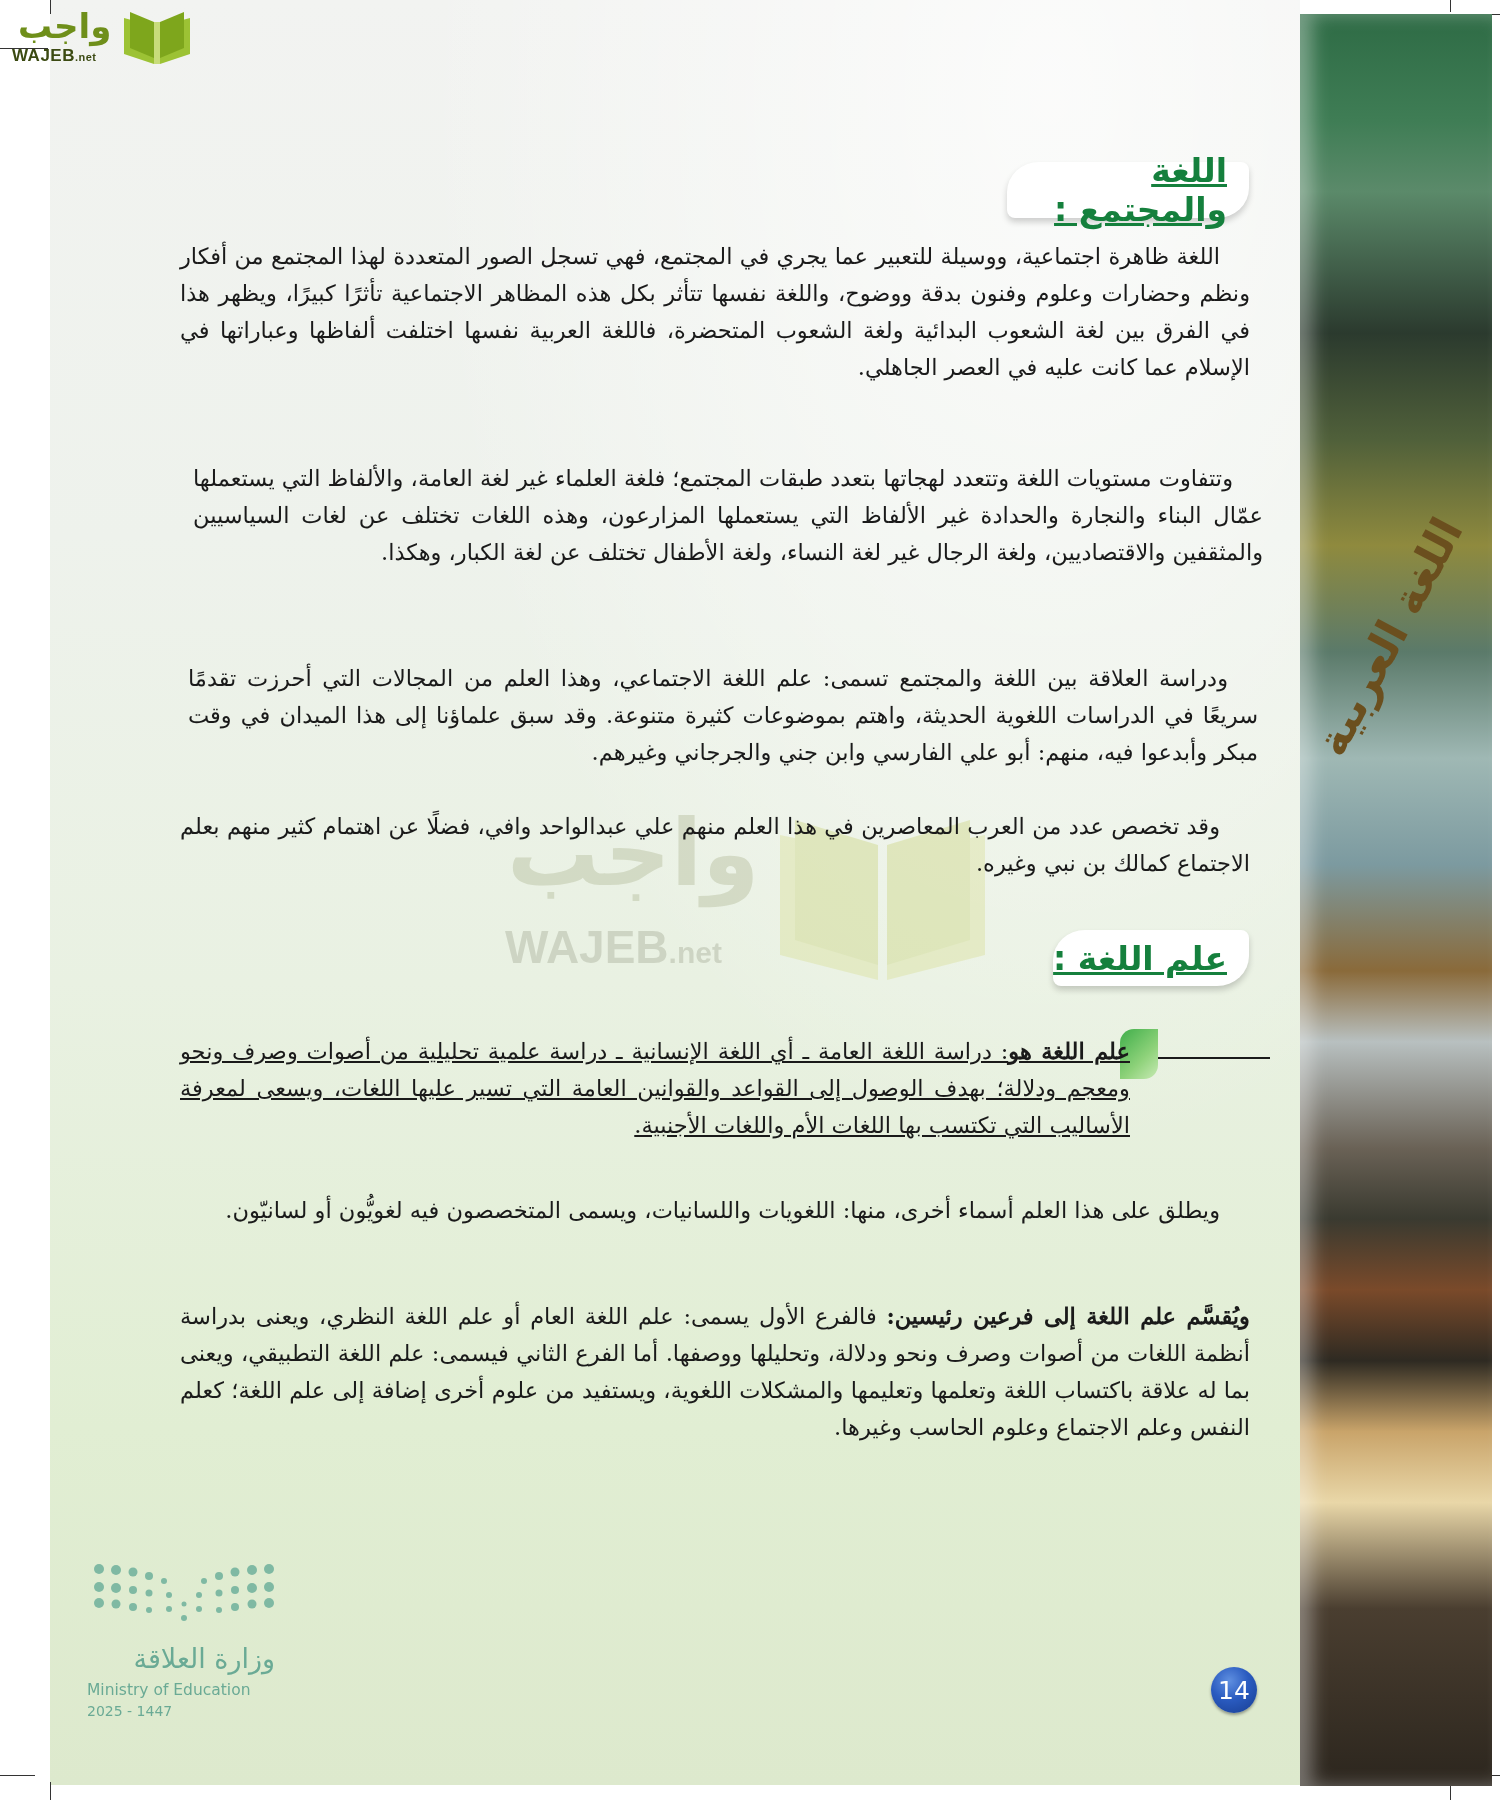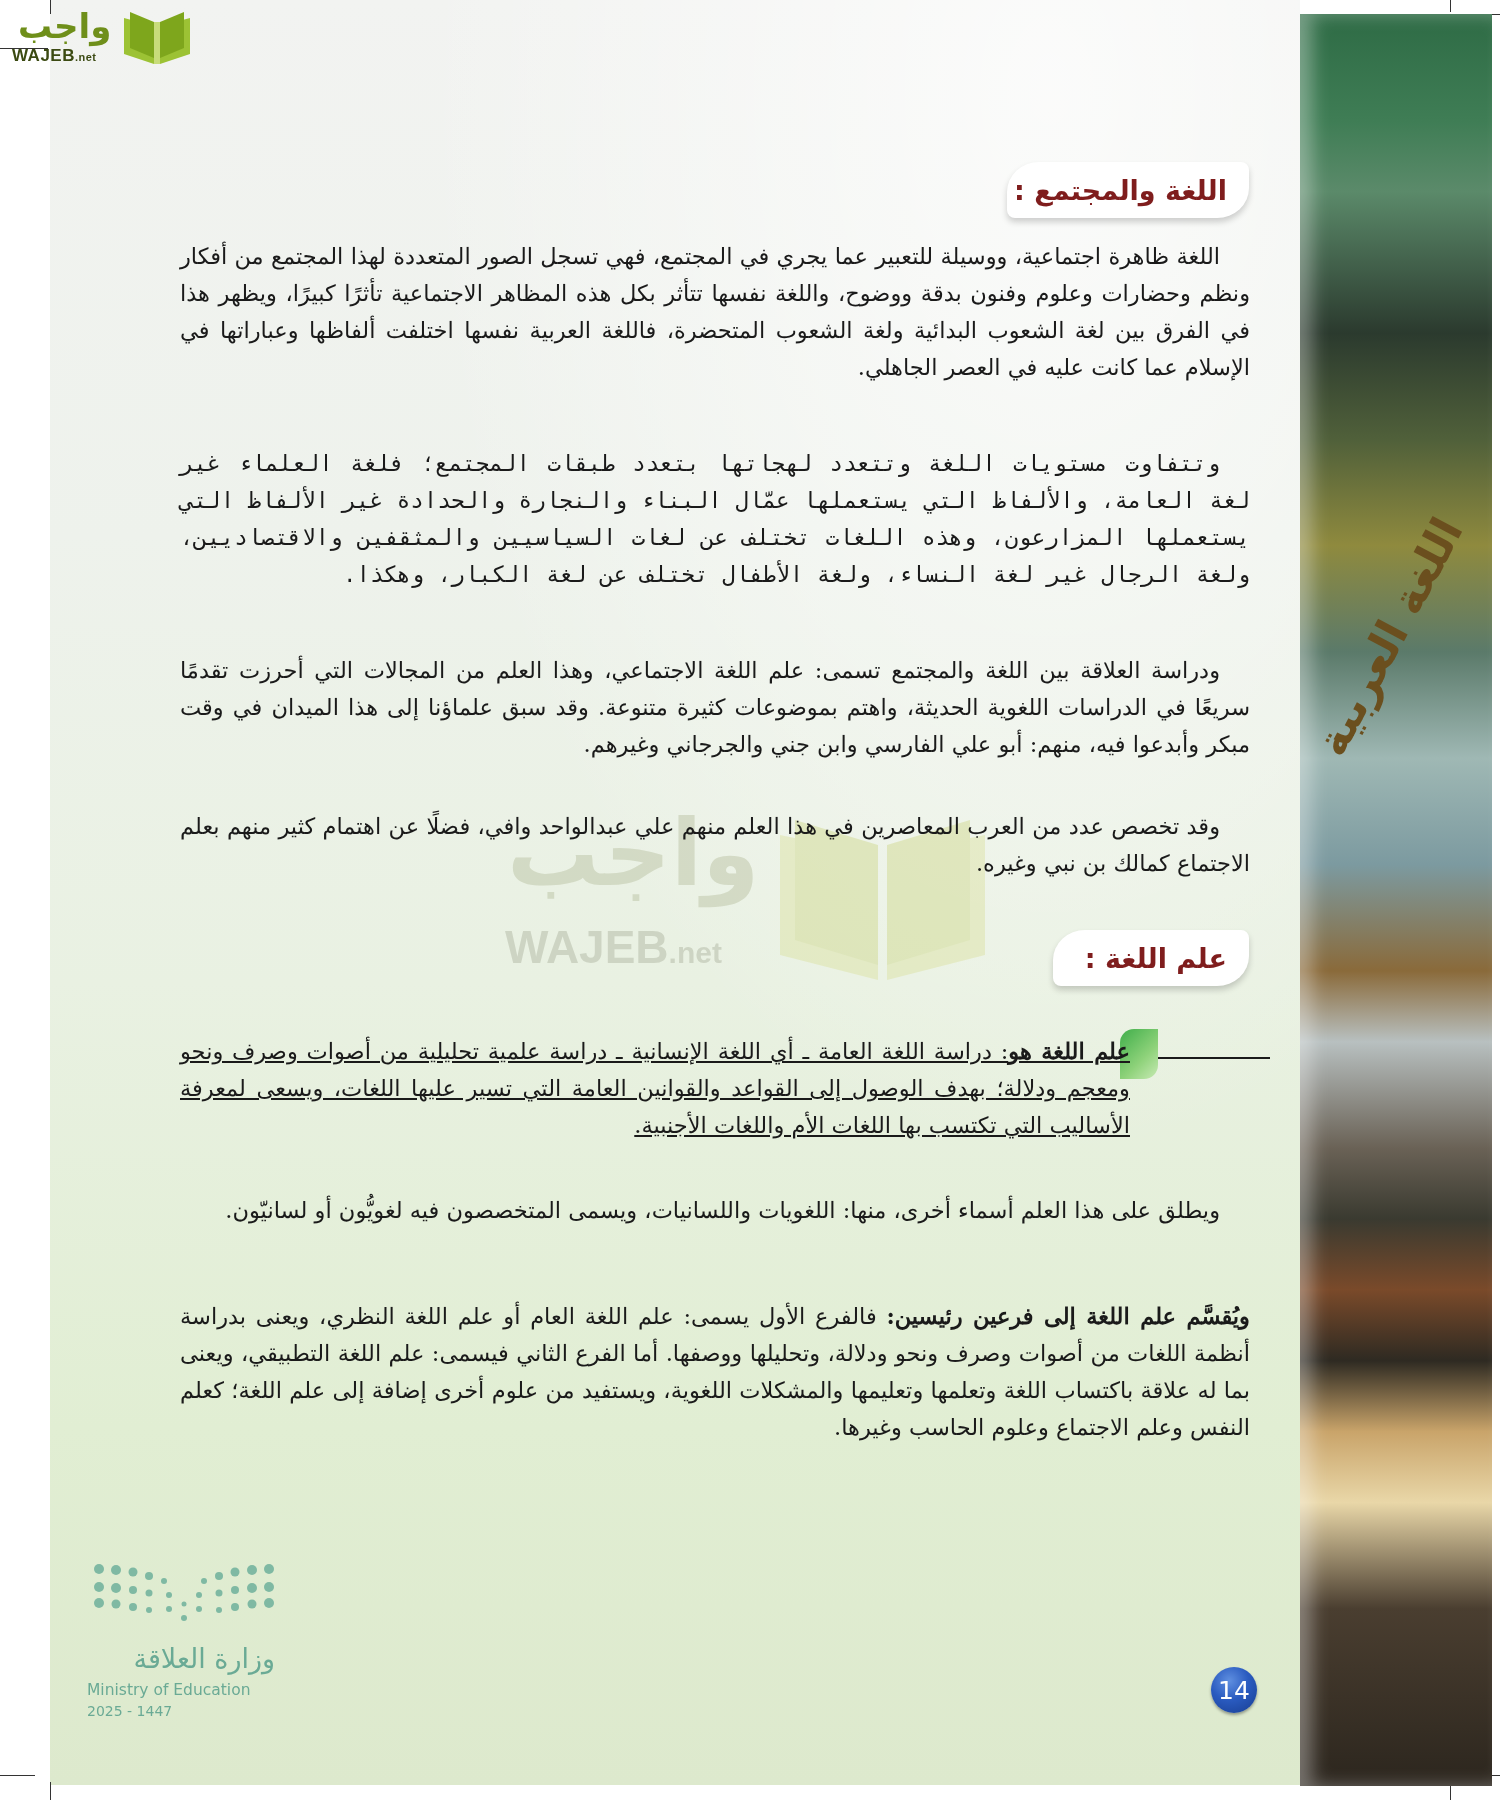--- a/index.html
+++ b/index.html
@@ -54,22 +54,23 @@
 
   
   .section-heading {
     position: absolute; height: 56px; background: #ffffff;
     border-radius: 32px 8px 32px 8px / 30px 8px 30px 8px;
     box-shadow: 0 4px 6px rgba(0,0,0,0.18);
     display: flex; align-items: center; justify-content: flex-end; padding-right: 22px;
     box-sizing: border-box;
   }
   .section-heading span {
-    font-family: "DejaVu Sans", sans-serif; font-weight: bold; font-size: 27px; color: #7f1d1d;
+    font-family: "DejaVu Sans", sans-serif; font-weight: bold; font-size: 33px; color: #15803d;
     direction: rtl;
+    text-decoration: underline;
   }
 
   
   .para {
     position: absolute; left: 180px; width: 1070px; direction: rtl; text-align: justify;
     text-align-last: right;
     font-size: 22.5px; line-height: 37px; color: #1a1a1a;
   }
   .para b { font-weight: bold; }
   .para-def { left: 180px; width: 950px; text-decoration: underline; }
@@ -137,22 +138,22 @@
     <path d="M20 5 L103 30 L103 150 L20 125 Z" fill="#c5cf6c"></path>
     <path d="M195 5 L112 30 L112 150 L195 125 Z" fill="#c5cf6c"></path>
   </svg>
 </div>
 
 <div class="section-heading" style="left:1007px; top:162px; width:242px;">
   <span>اللغة والمجتمع :</span>
 </div>
 
 <p class="para" style="top:238px; margin:0; text-indent:30px;">اللغة ظاهرة اجتماعية، ووسيلة للتعبير عما يجري في المجتمع، فهي تسجل الصور المتعددة لهذا المجتمع من أفكار ونظم وحضارات وعلوم وفنون بدقة ووضوح، واللغة نفسها تتأثر بكل هذه المظاهر الاجتماعية تأثرًا كبيرًا، ويظهر هذا في الفرق بين لغة الشعوب البدائية ولغة الشعوب المتحضرة، فاللغة العربية نفسها اختلفت ألفاظها وعباراتها في الإسلام عما كانت عليه في العصر الجاهلي.</p>
-<p class="para" style="top:447px; margin:0; text-indent:30px;font-family:Liberation Mono, monospace;">وتتفاوت مستويات اللغة وتتعدد لهجاتها بتعدد طبقات المجتمع؛ فلغة العلماء غير لغة العامة، والألفاظ التي يستعملها عمّال البناء والنجارة والحدادة غير الألفاظ التي يستعملها المزارعون، وهذه اللغات تختلف عن لغات السياسيين والمثقفين والاقتصاديين، ولغة الرجال غير لغة النساء، ولغة الأطفال تختلف عن لغة الكبار، وهكذا.</p>
-<p class="para" style="top:652px; margin:0; text-indent:30px;">ودراسة العلاقة بين اللغة والمجتمع تسمى: علم اللغة الاجتماعي، وهذا العلم من المجالات التي أحرزت تقدمًا سريعًا في الدراسات اللغوية الحديثة، واهتم بموضوعات كثيرة متنوعة. وقد سبق علماؤنا إلى هذا الميدان في وقت مبكر وأبدعوا فيه، منهم: أبو علي الفارسي وابن جني والجرجاني وغيرهم.</p>
+<p class="para" style="top:447px; margin:13px; text-indent:30px;">وتتفاوت مستويات اللغة وتتعدد لهجاتها بتعدد طبقات المجتمع؛ فلغة العلماء غير لغة العامة، والألفاظ التي يستعملها عمّال البناء والنجارة والحدادة غير الألفاظ التي يستعملها المزارعون، وهذه اللغات تختلف عن لغات السياسيين والمثقفين والاقتصاديين، ولغة الرجال غير لغة النساء، ولغة الأطفال تختلف عن لغة الكبار، وهكذا.</p>
+<p class="para" style="top:652px; margin:8px; text-indent:30px;">ودراسة العلاقة بين اللغة والمجتمع تسمى: علم اللغة الاجتماعي، وهذا العلم من المجالات التي أحرزت تقدمًا سريعًا في الدراسات اللغوية الحديثة، واهتم بموضوعات كثيرة متنوعة. وقد سبق علماؤنا إلى هذا الميدان في وقت مبكر وأبدعوا فيه، منهم: أبو علي الفارسي وابن جني والجرجاني وغيرهم.</p>
 <p class="para" style="top:808px; margin:0; text-indent:30px;">وقد تخصص عدد من العرب المعاصرين في هذا العلم منهم علي عبدالواحد وافي، فضلًا عن اهتمام كثير منهم بعلم الاجتماع كمالك بن نبي وغيره.</p>
 
 <div class="section-heading" style="left:1053px; top:930px; width:196px;">
   <span>علم اللغة :</span>
 </div>
 
 <div class="def-marker"></div>
 <div class="def-line"></div>
 
 <p class="para para-def" style="top:1033px; margin:0;">

